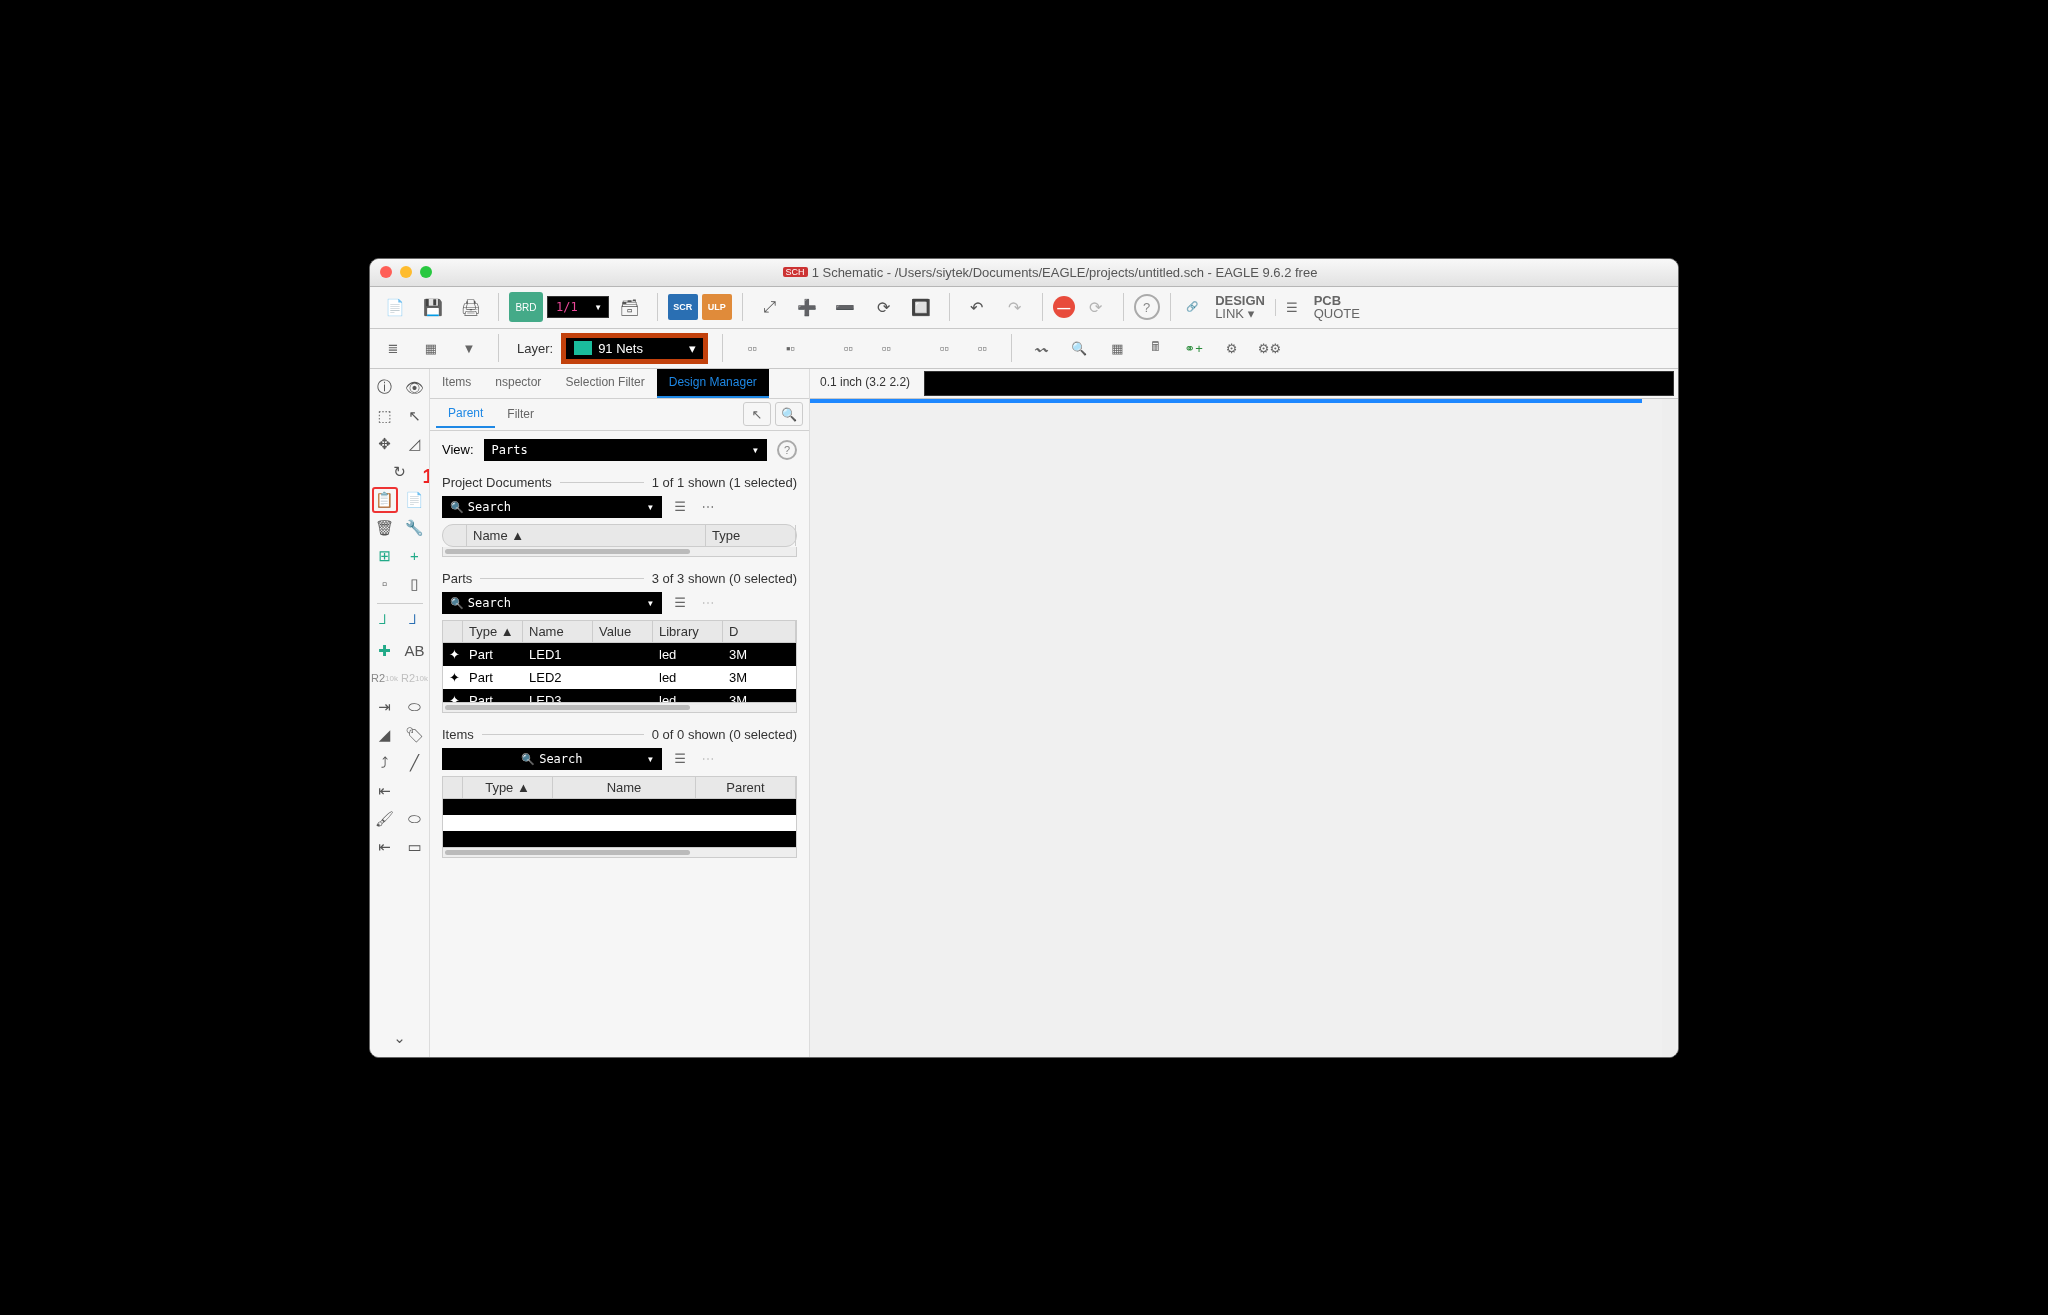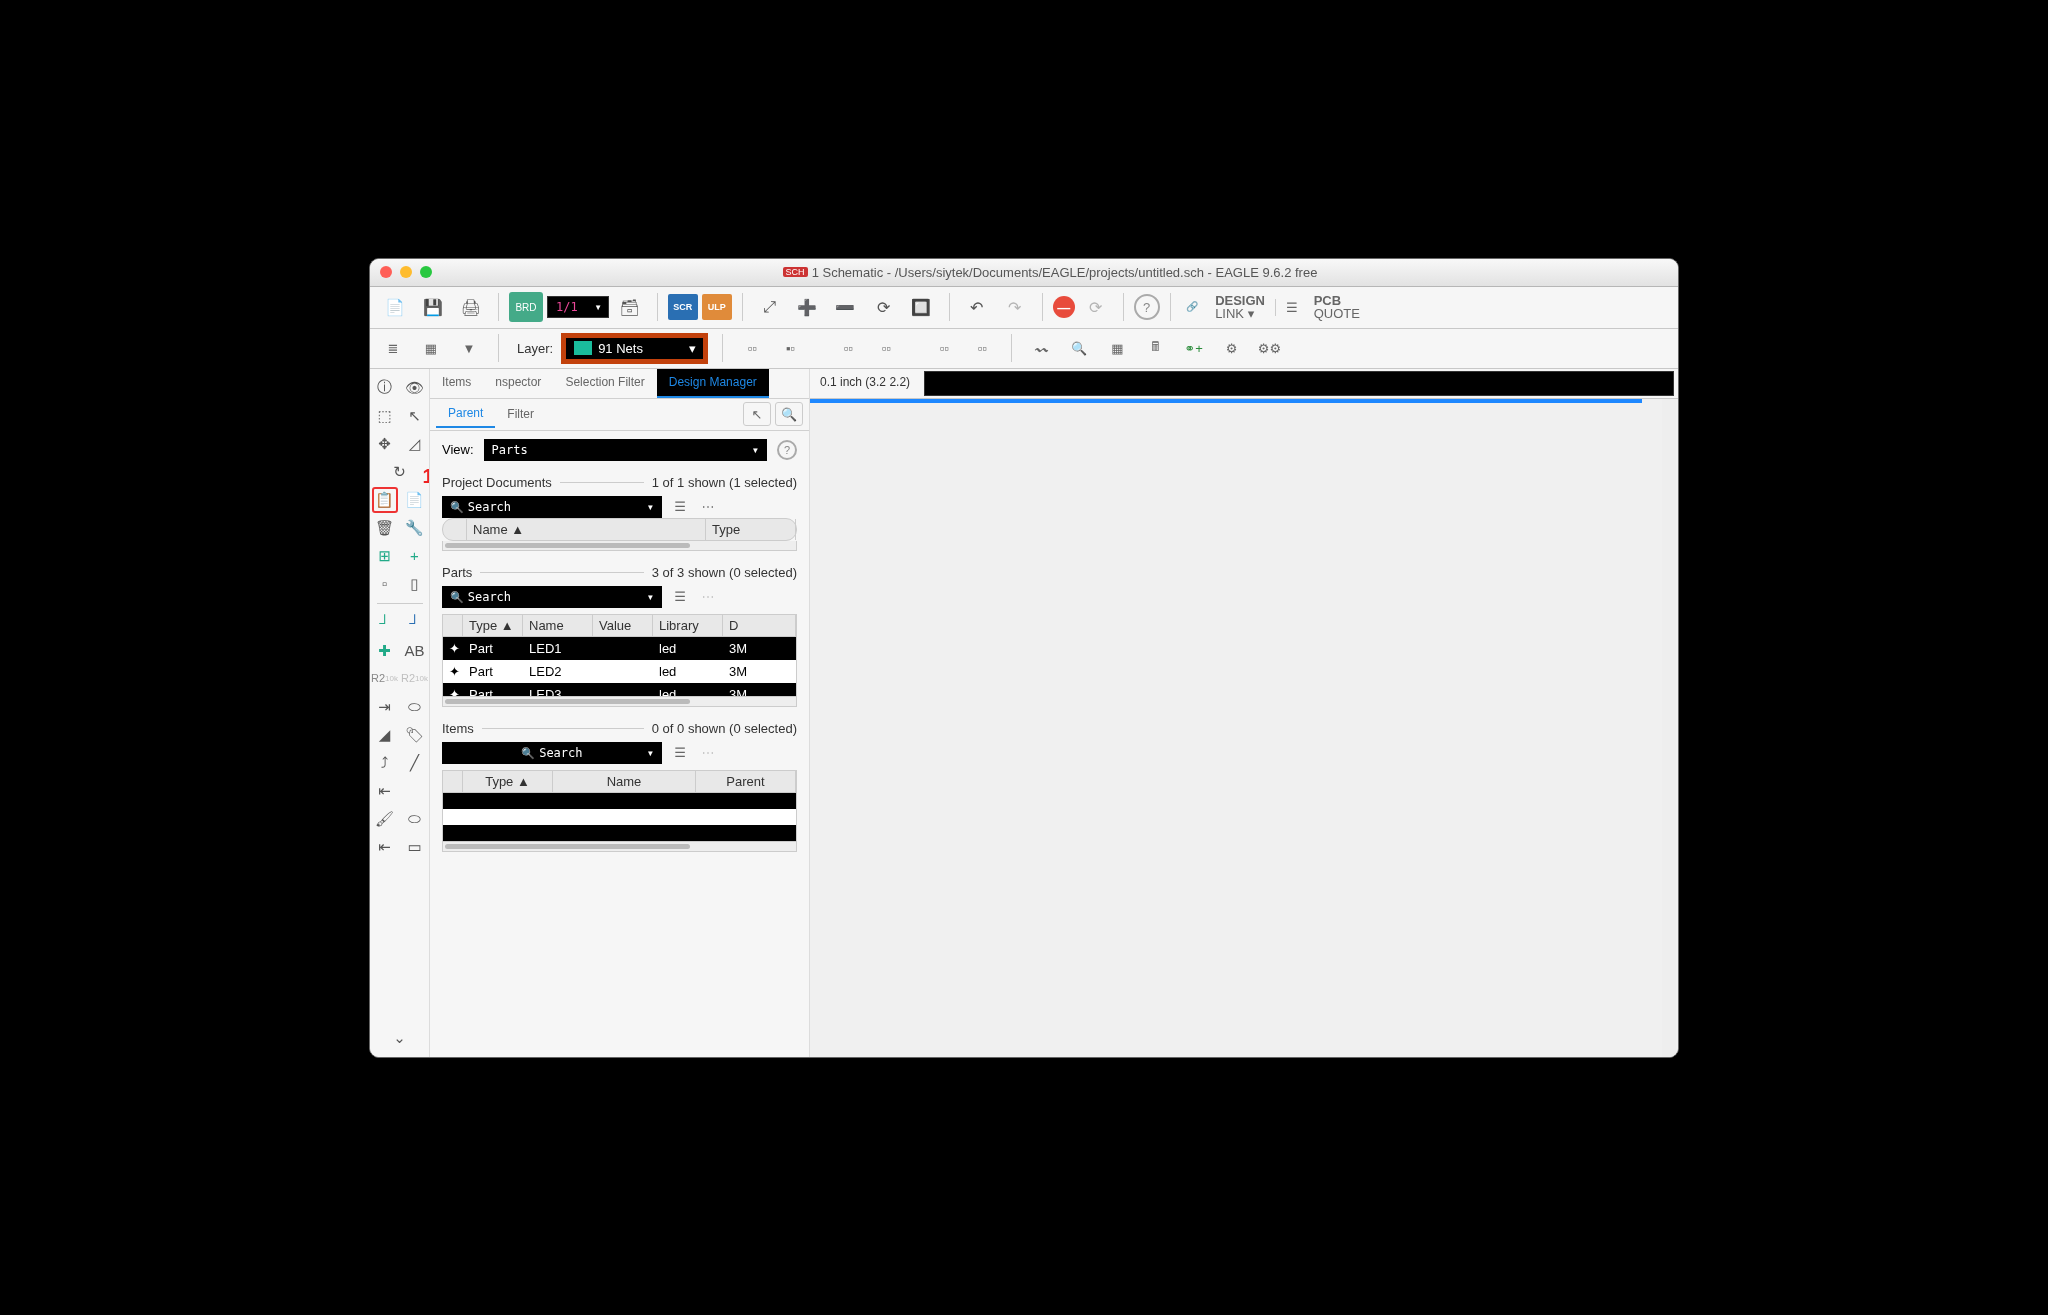--- a/index.html
+++ b/index.html
@@ -272,21 +272,21 @@
         <div class="sechdr">
           <span>Project Documents</span>
           <div class="line"></div>
           <span>1 of 1 shown (1 selected)</span>
         </div>
         <div class="searchrow">
           <div class="searchdd">Search</div>
           <div class="miniicn">☰</div>
           <div class="miniicn">⋯</div>
         </div>
-        <div class="thead" style="margin-top:0;border-radius:11px;">
+        <div class="thead" style="margin-top:6px;border-radius:11px;">
           <div style="width:24px;"></div>
           <div style="flex:1;"><span>Name</span> ▲</div>
           <div style="width:90px;">Type</div>
         </div>
         <div class="scrollthumb"></div>
       </div>
 
       <div class="section" style="padding-top:0;">
         <div class="sechdr">
           <span>Parts</span>

